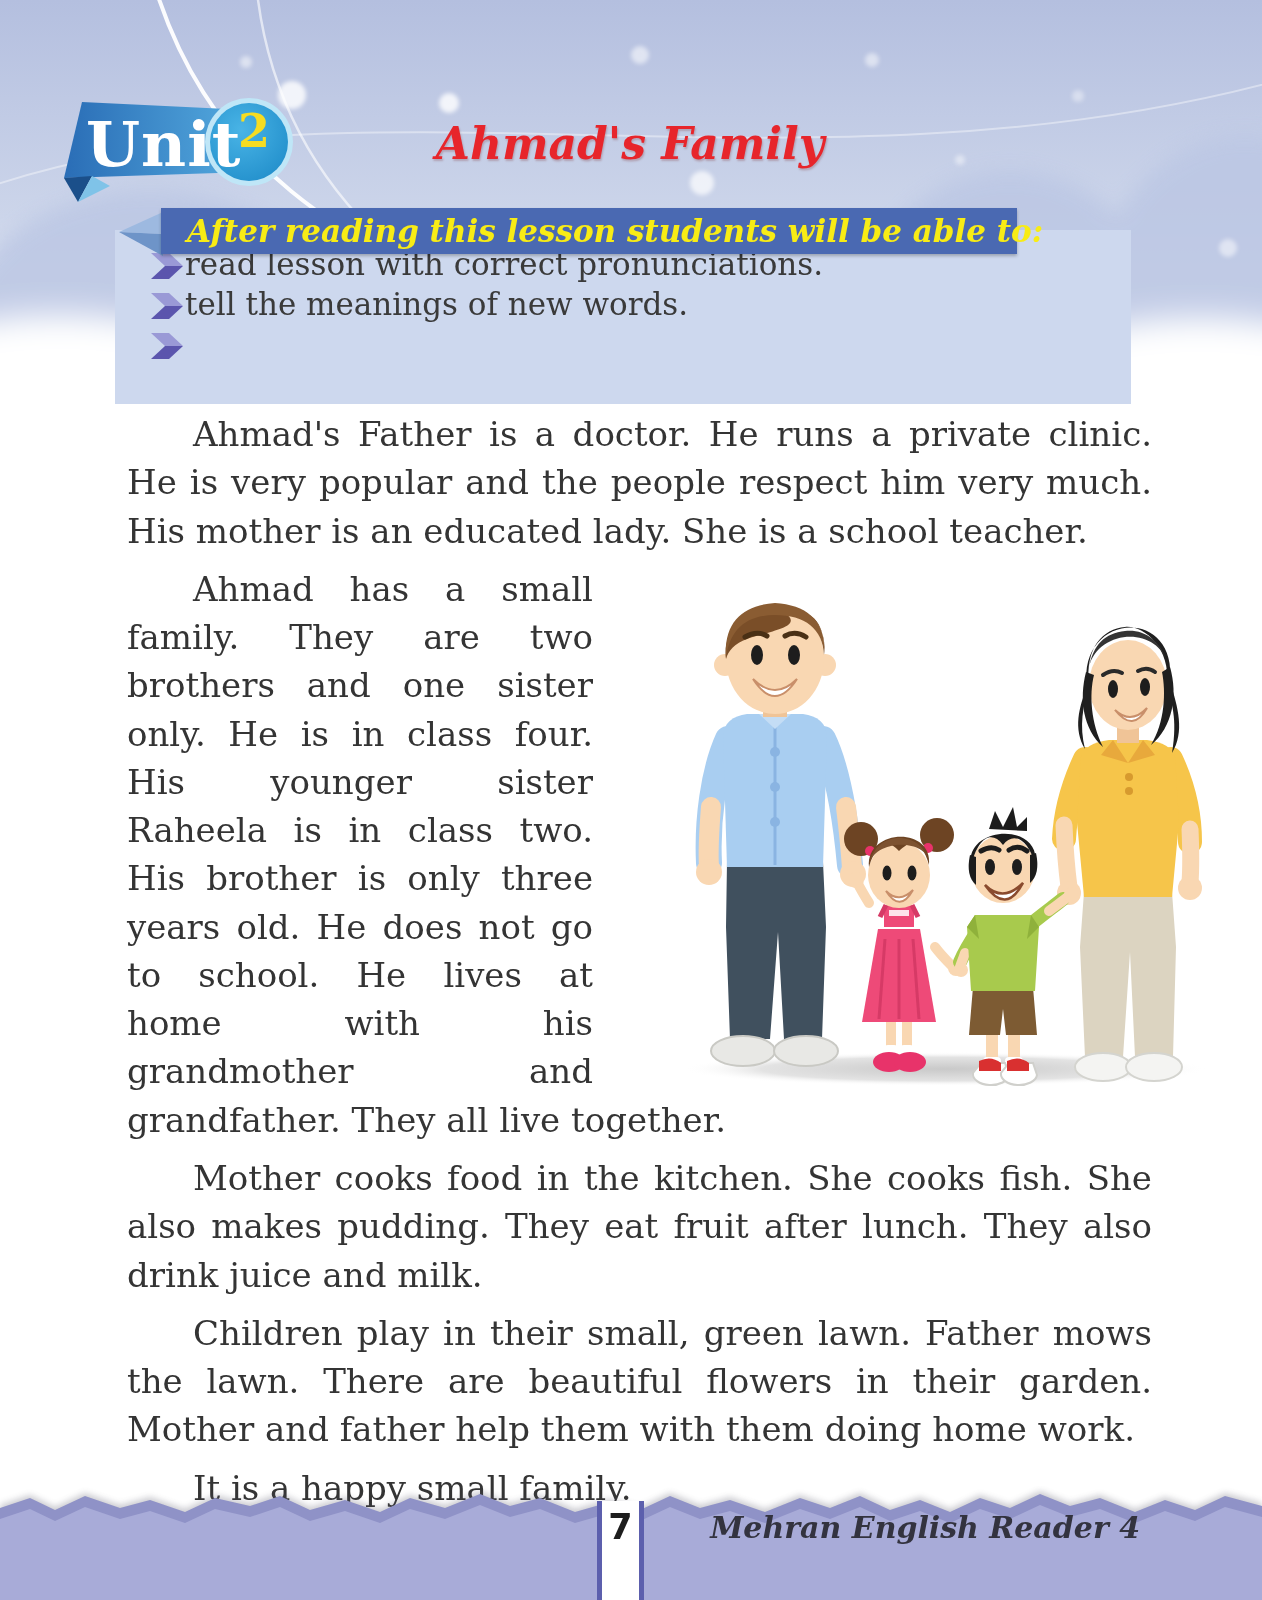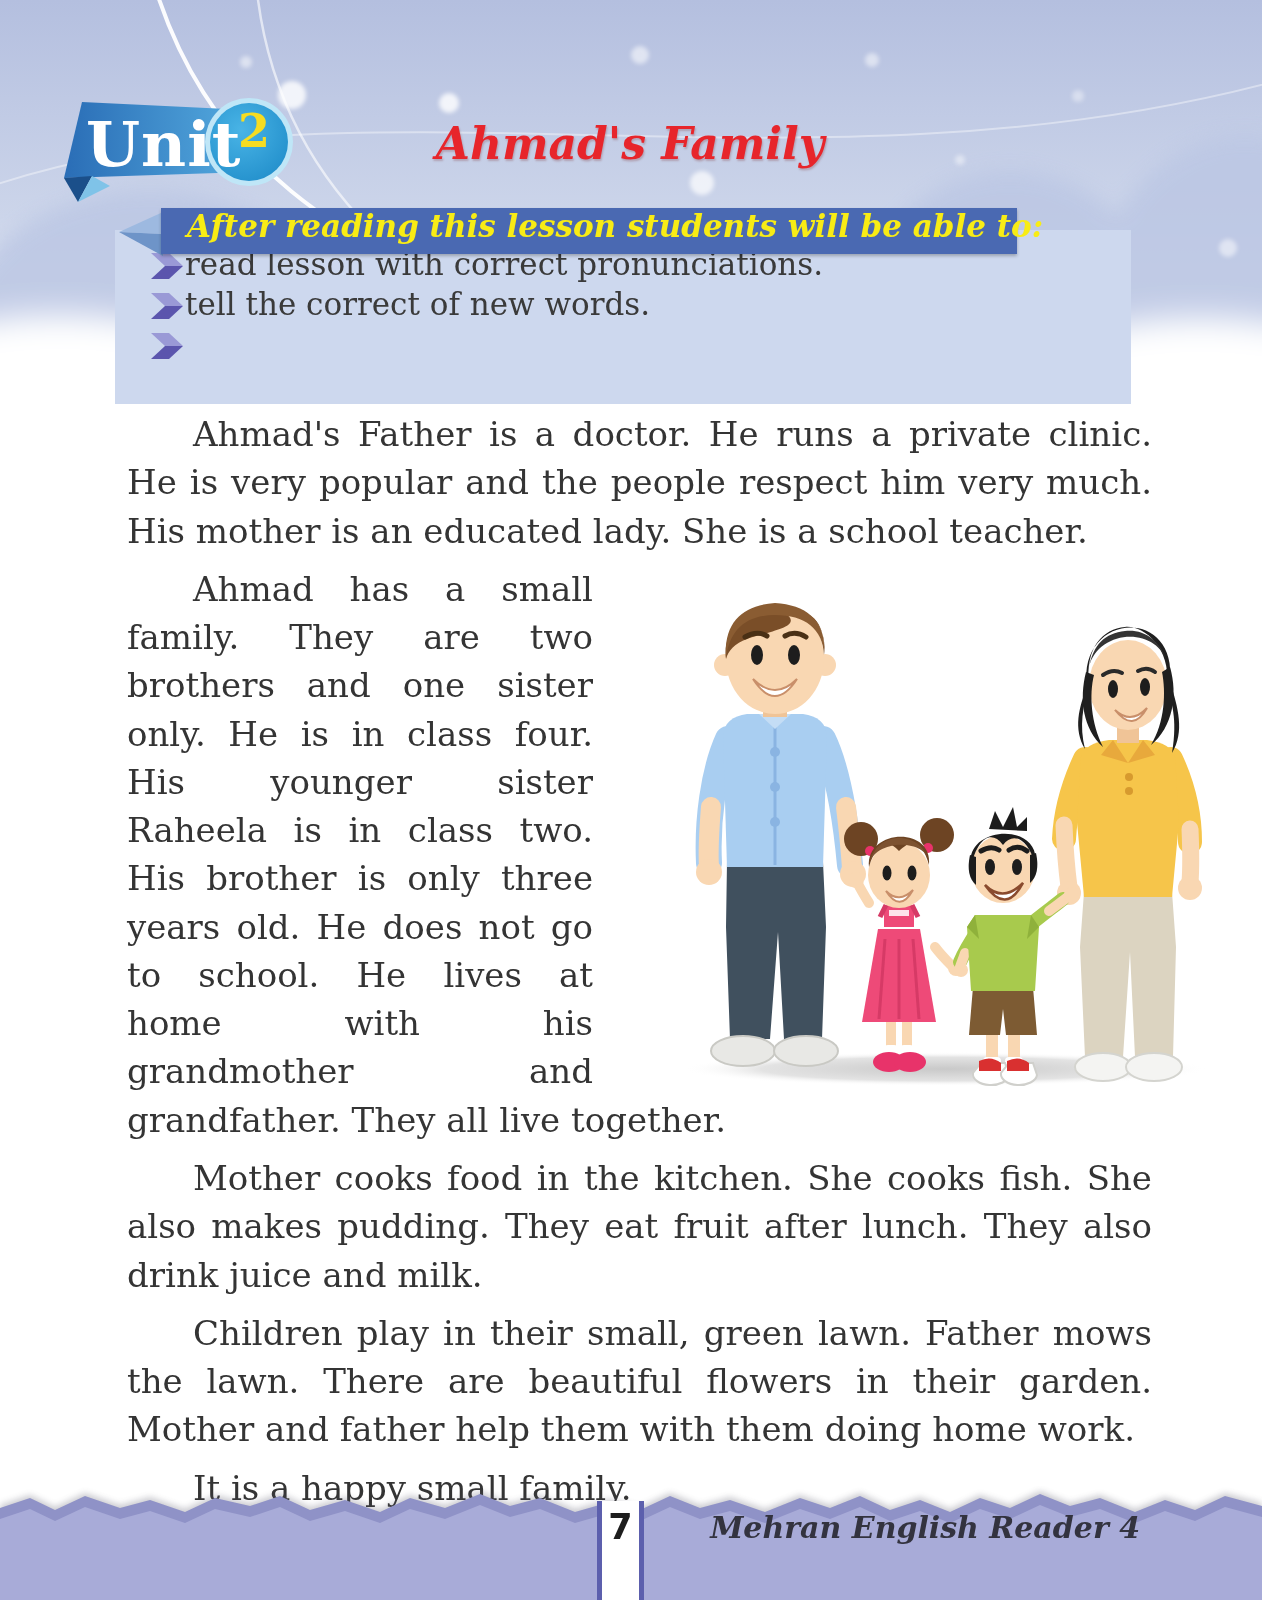--- a/index.html
+++ b/index.html
@@ -31,21 +31,21 @@
     text-shadow:1px 2px 2px rgba(120,30,30,0.25); margin:0;
   }
 
   
   .objectives {
     position:absolute; left:115px; top:230px; width:1016px; height:174px;
     background:#cdd8ee;
   }
   .obj-banner {
     position:absolute; left:46px; top:-22px; width:856px; height:46px;
-    background:#4a69b2; display:flex; align-items:flex-start; padding-left:26px;
+    background:#4a69b2; display:flex; align-items:center; padding-left:26px;
     box-shadow:0 2px 3px rgba(0,0,0,0.25);
   }
   .obj-banner .obj-heading {
     font-size:31px; font-weight:bold; font-style:italic; color:#f8ec15;
     white-space:nowrap;
   }
   .obj-fold { position:absolute; left:0px; top:-18px; }
   .obj-list { list-style:none; margin:0; padding:16px 0 0 34px; }
   .obj-list li { display:flex; align-items:center; height:40px; }
   .obj-list .obj-text { font-size:31px; color:#3a3a3a; line-height:1; padding-bottom:4px; }
@@ -186,21 +186,21 @@
           <polygon points="2,2 20,2 34,15 16,15" fill="#9a99d6"></polygon>
           <polygon points="16,15 34,15 20,28 2,28" fill="#5b55ad"></polygon>
         </svg>
         <span class="obj-text">read lesson with correct pronunciations.</span>
       </li>
       <li>
         <svg class="chev" width="36" height="30" viewBox="0 0 36 30" aria-hidden="true">
           <polygon points="2,2 20,2 34,15 16,15" fill="#9a99d6"></polygon>
           <polygon points="16,15 34,15 20,28 2,28" fill="#5b55ad"></polygon>
         </svg>
-        <span class="obj-text">tell the correct of new words.</span>
+        <span class="obj-text">tell the meanings of new words.</span>
       </li>
       <li>
         <svg class="chev" width="36" height="30" viewBox="0 0 36 30" aria-hidden="true">
           <polygon points="2,2 20,2 34,15 16,15" fill="#9a99d6"></polygon>
           <polygon points="16,15 34,15 20,28 2,28" fill="#5b55ad"></polygon>
         </svg>
       </li>
     </ul>
   </div>
 

